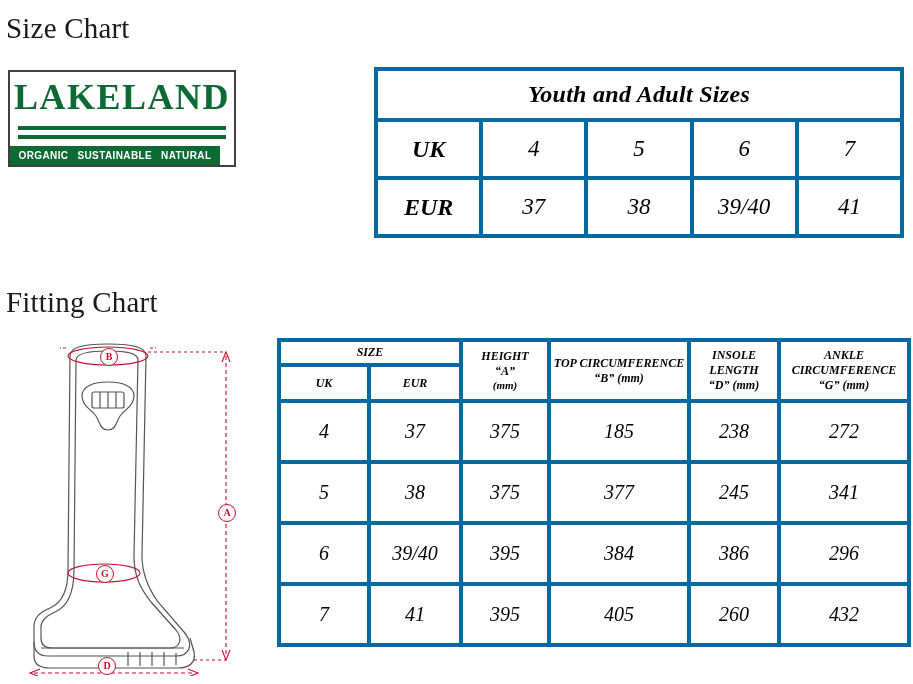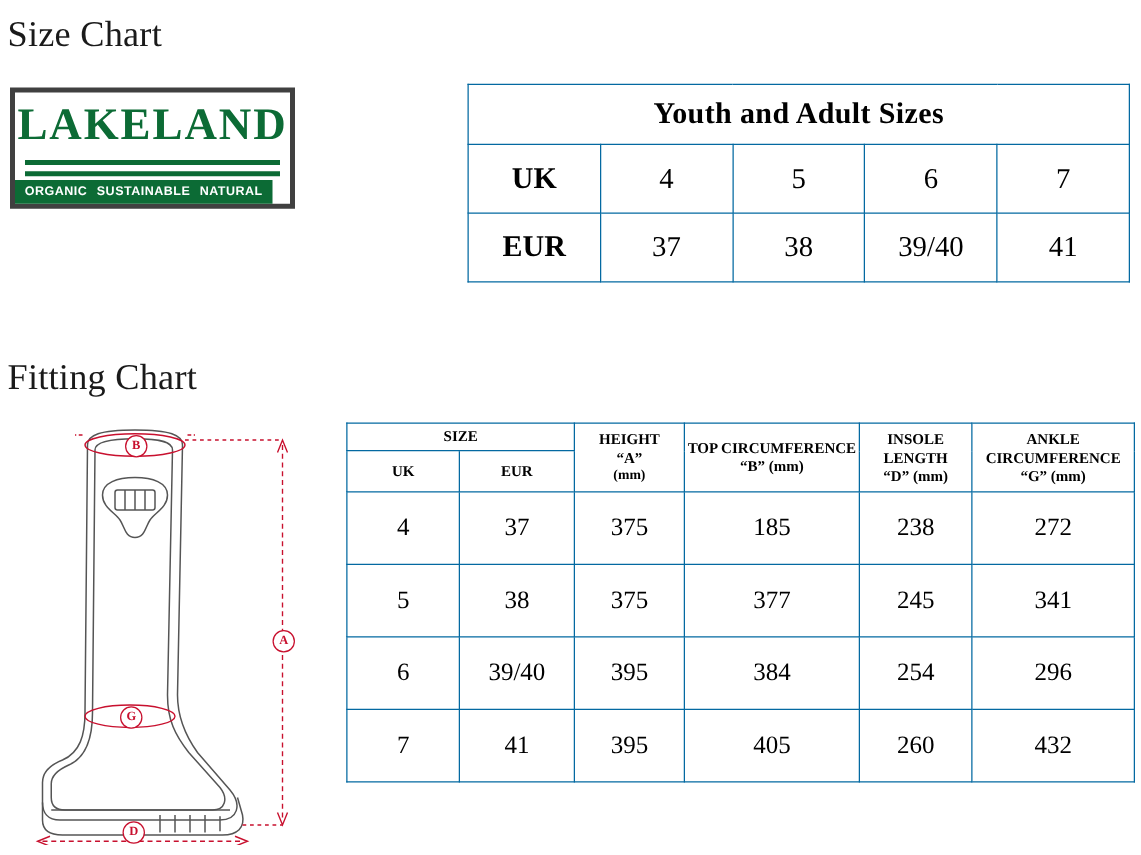--- a/index.html
+++ b/index.html
@@ -26,21 +26,21 @@
   #size-chart-heading { left: 6px; top: 12px; }
   #fitting-chart-heading { left: 6px; top: 286px; }
 
   
   .logo {
     position: absolute;
     left: 8px;
     top: 70px;
     width: 228px;
     height: 97px;
-    border: 4px solid #404040;
+    border: 2px solid #404040;
     box-sizing: border-box;
     background: #ffffff;
   }
   .logo-word {
     position: absolute;
     top: 4px;
     left: 0;
     width: 100%;
     text-align: center;
     font-family: "Liberation Serif", serif;
@@ -78,21 +78,22 @@
     font-weight: bold;
     letter-spacing: 0.4px;
   }
 
   
   table {
     border-collapse: collapse;
     background: #ffffff;
   }
   table, th, td {
-    border: 1px solid #0369a1;
+    border: 4px solid #0369a1;
+    font-style: italic;
   }
   th, td {
     text-align: center;
     vertical-align: middle;
   }
 
   
   #size-table {
     position: absolute;
     left: 374px;
@@ -313,21 +314,21 @@
     <td>375</td>
     <td>377</td>
     <td>245</td>
     <td>341</td>
   </tr>
   <tr>
     <td>6</td>
     <td>39/40</td>
     <td>395</td>
     <td>384</td>
-    <td>254</td>
+    <td>386</td>
     <td>296</td>
   </tr>
   <tr>
     <td>7</td>
     <td>41</td>
     <td>395</td>
     <td>405</td>
     <td>260</td>
     <td>432</td>
   </tr>

